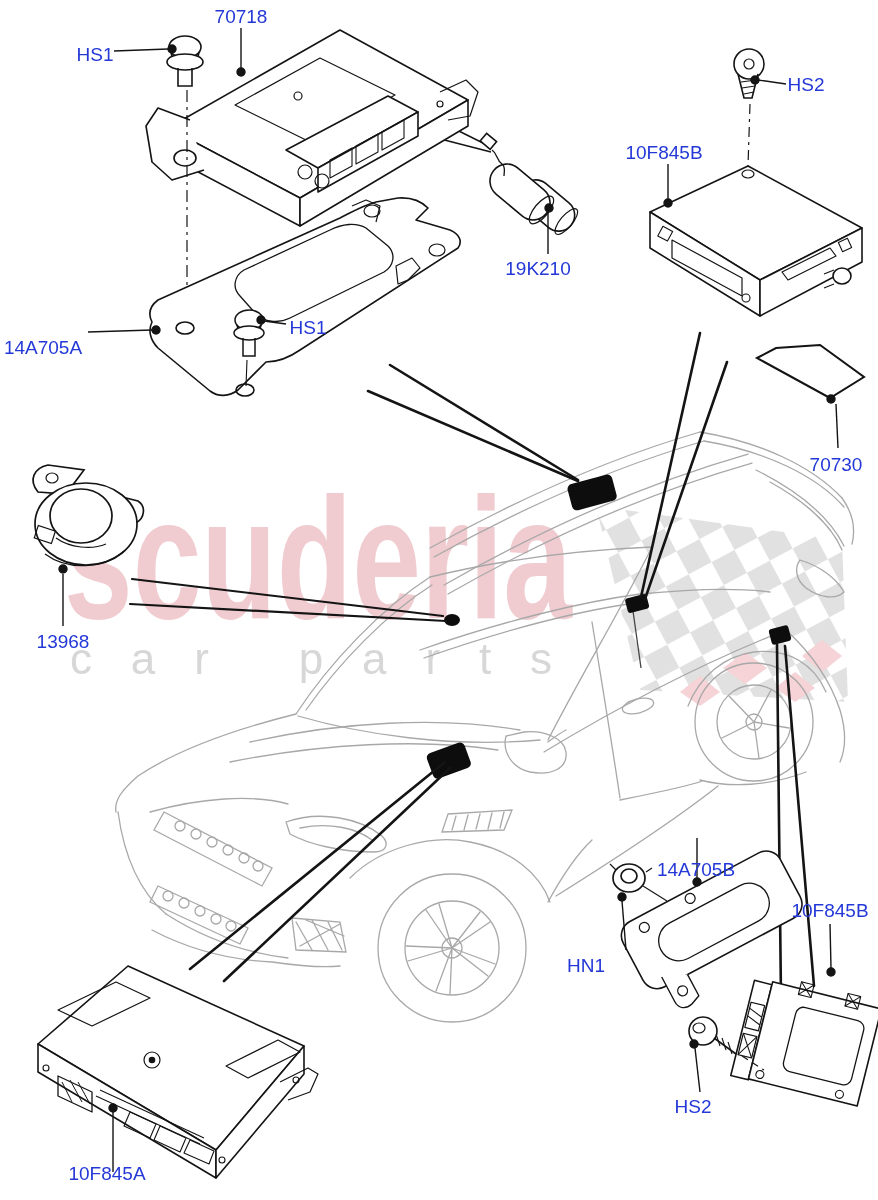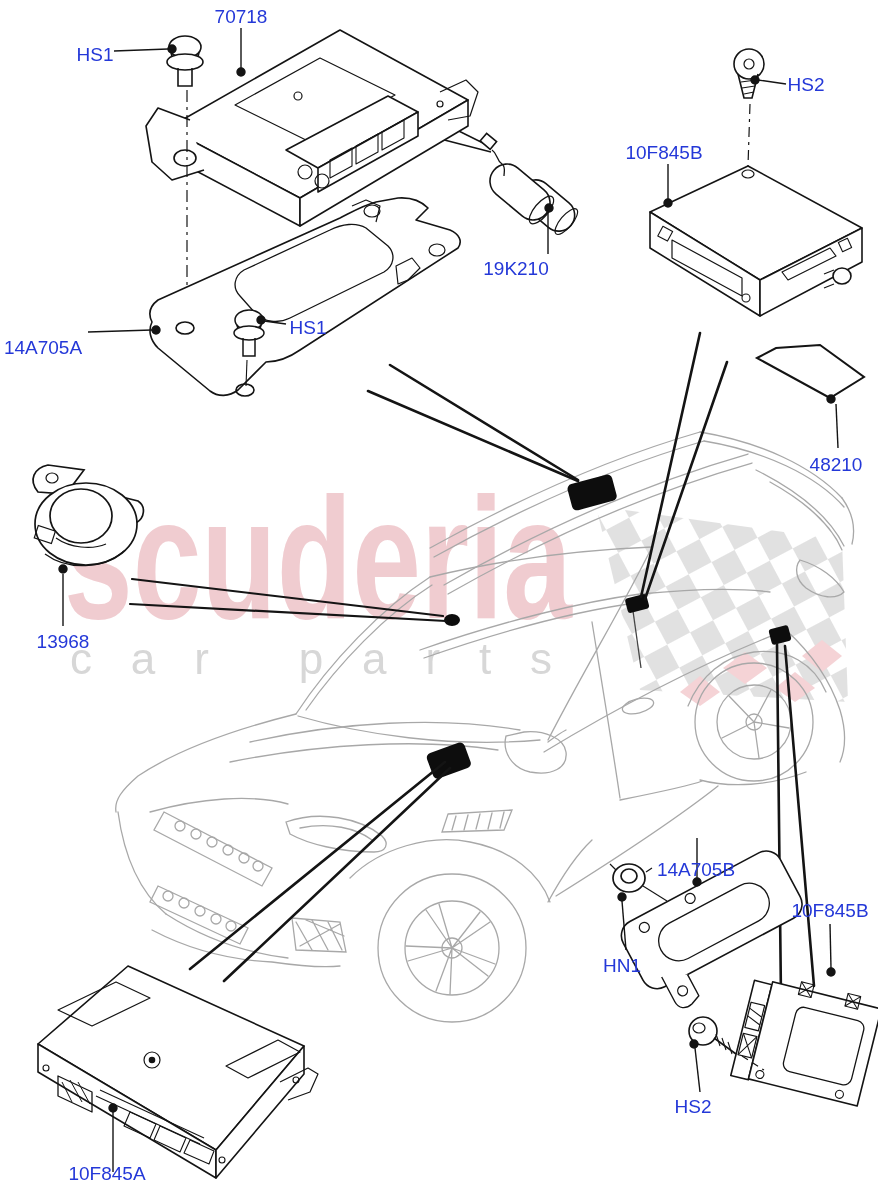--- a/index.html
+++ b/index.html
@@ -327,23 +327,23 @@
         <circle cx="113" cy="1108" r="4"></circle>
     <path d="M695,1048 L700,1092" fill="none"></path>
         <circle cx="694" cy="1044" r="4"></circle>
   </g>
 </svg>
 
   <div class="plabel" style="left:241px;top:16px">70718</div>
   <div class="plabel" style="left:95px;top:54px">HS1</div>
   <div class="plabel" style="left:806px;top:84px">HS2</div>
   <div class="plabel" style="left:664px;top:152px">10F845B</div>
-  <div class="plabel" style="left:516px;top:268px">19K210</div>
+  <div class="plabel" style="left:538px;top:268px">19K210</div>
   <div class="plabel" style="left:43px;top:347px">14A705A</div>
   <div class="plabel" style="left:308px;top:327px">HS1</div>
-  <div class="plabel" style="left:836px;top:464px">48210</div>
+  <div class="plabel" style="left:836px;top:464px">70730</div>
   <div class="plabel" style="left:63px;top:641px">13968</div>
   <div class="plabel" style="left:696px;top:869px">14A705B</div>
   <div class="plabel" style="left:830px;top:910px">10F845B</div>
-  <div class="plabel" style="left:622px;top:965px">HN1</div>
+  <div class="plabel" style="left:586px;top:965px">HN1</div>
   <div class="plabel" style="left:693px;top:1106px">HS2</div>
   <div class="plabel" style="left:107px;top:1173px">10F845A</div>
 </div>
 
 </body></html>

